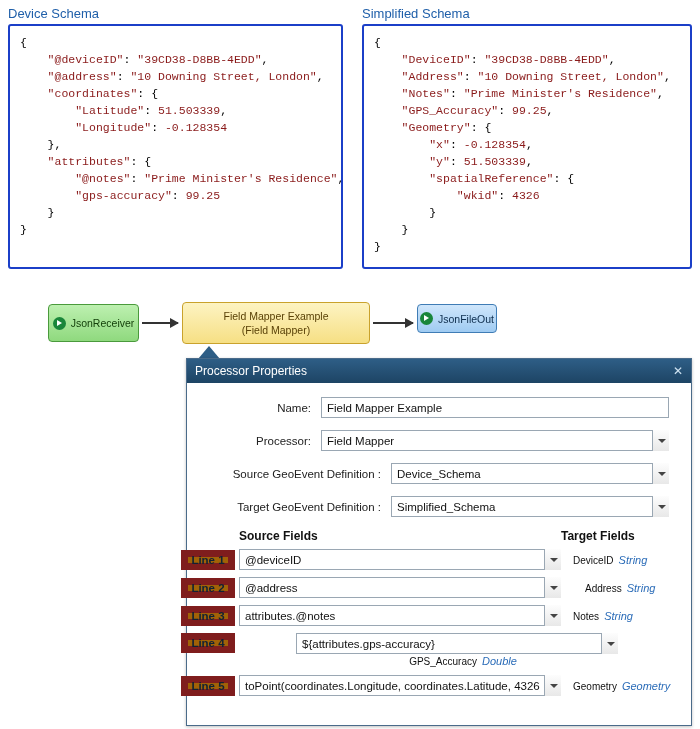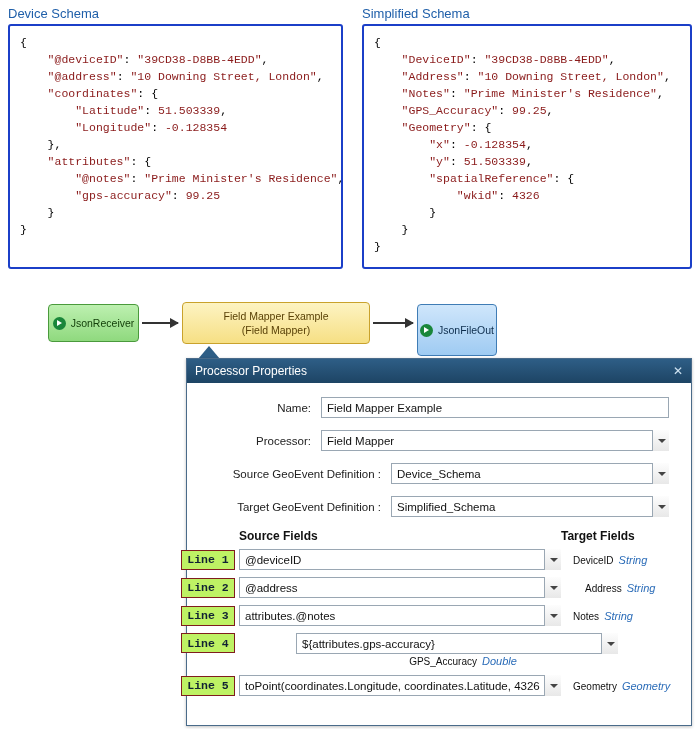--- a/index.html
+++ b/index.html
@@ -199,30 +199,29 @@
   .map-row {
     display: flex;
     align-items: center;
     margin-bottom: 7px;
   }
   .line-tag {
     position: absolute;
     left: 0;
     width: 54px;
     height: 20px;
-    background: #bef264;
-    border: 1px solid #7f1d1d;
+    background: #a16207;
+    border: 7px solid #7f1d1d;
     box-sizing: border-box;
     font-size: 11.5px;
     font-weight: bold;
     color: #123;
     display: flex;
     align-items: center;
     justify-content: center;
-    font-family: Liberation Mono, monospace;
   }
   .target-name {
     font-size: 10px;
     color: #111;
   }
   .target-type {
     font-size: 11px;
     color: #2b6cb8;
     font-style: italic;
     margin-left: 5px;
@@ -282,21 +281,21 @@
 
 <div class="node node-yellow" style="left:182px; top:302px; width:188px; height:42px;">
   <div style="display:block; width:100%;">
     <div>Field Mapper Example</div>
     <div>(Field Mapper)</div>
   </div>
 </div>
 
 <div class="arrow" style="left:373px; top:322px; width:40px;"></div>
 
-<div class="node node-blue" style="left:417px; top:304px; width:80px; height:52px;">
+<div class="node node-blue" style="left:417px; top:304px; width:80px; height:29px;">
   <div class="node-inner">
     <span class="play-icon blue"></span>
     <span>JsonFileOut</span>
   </div>
 </div>
 
 <div class="callout" style="left:198px; top:346px;"></div>
 
 <div class="dialog" style="left:186px; top:358px; width:506px; height:368px;">
   <div class="dialog-title">

